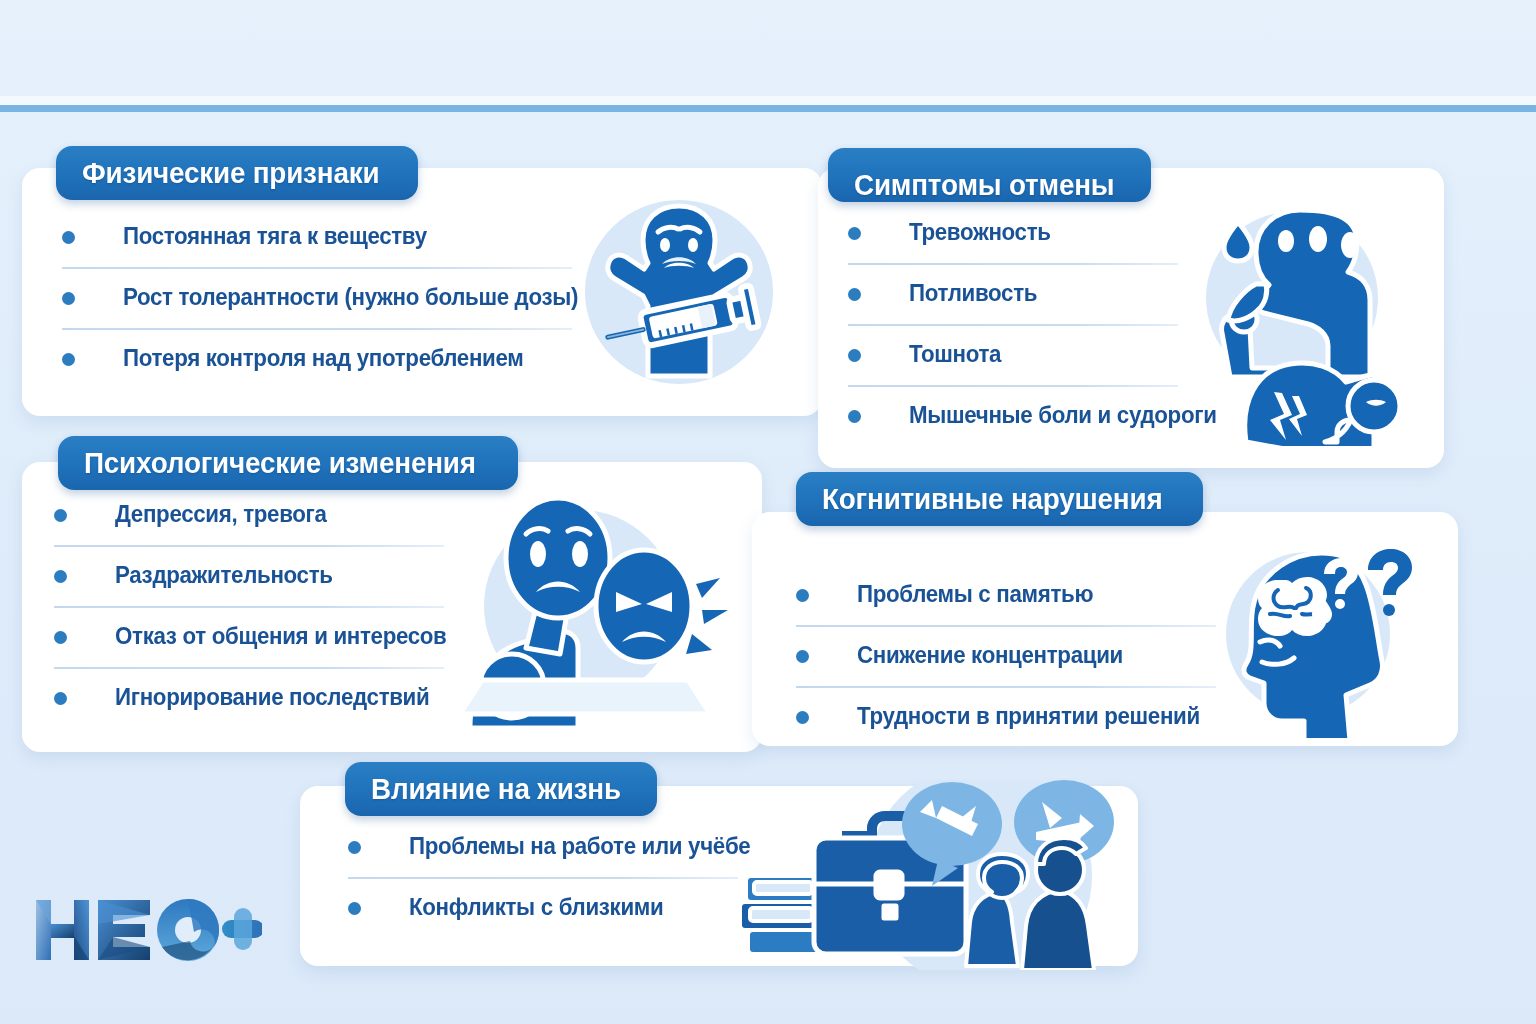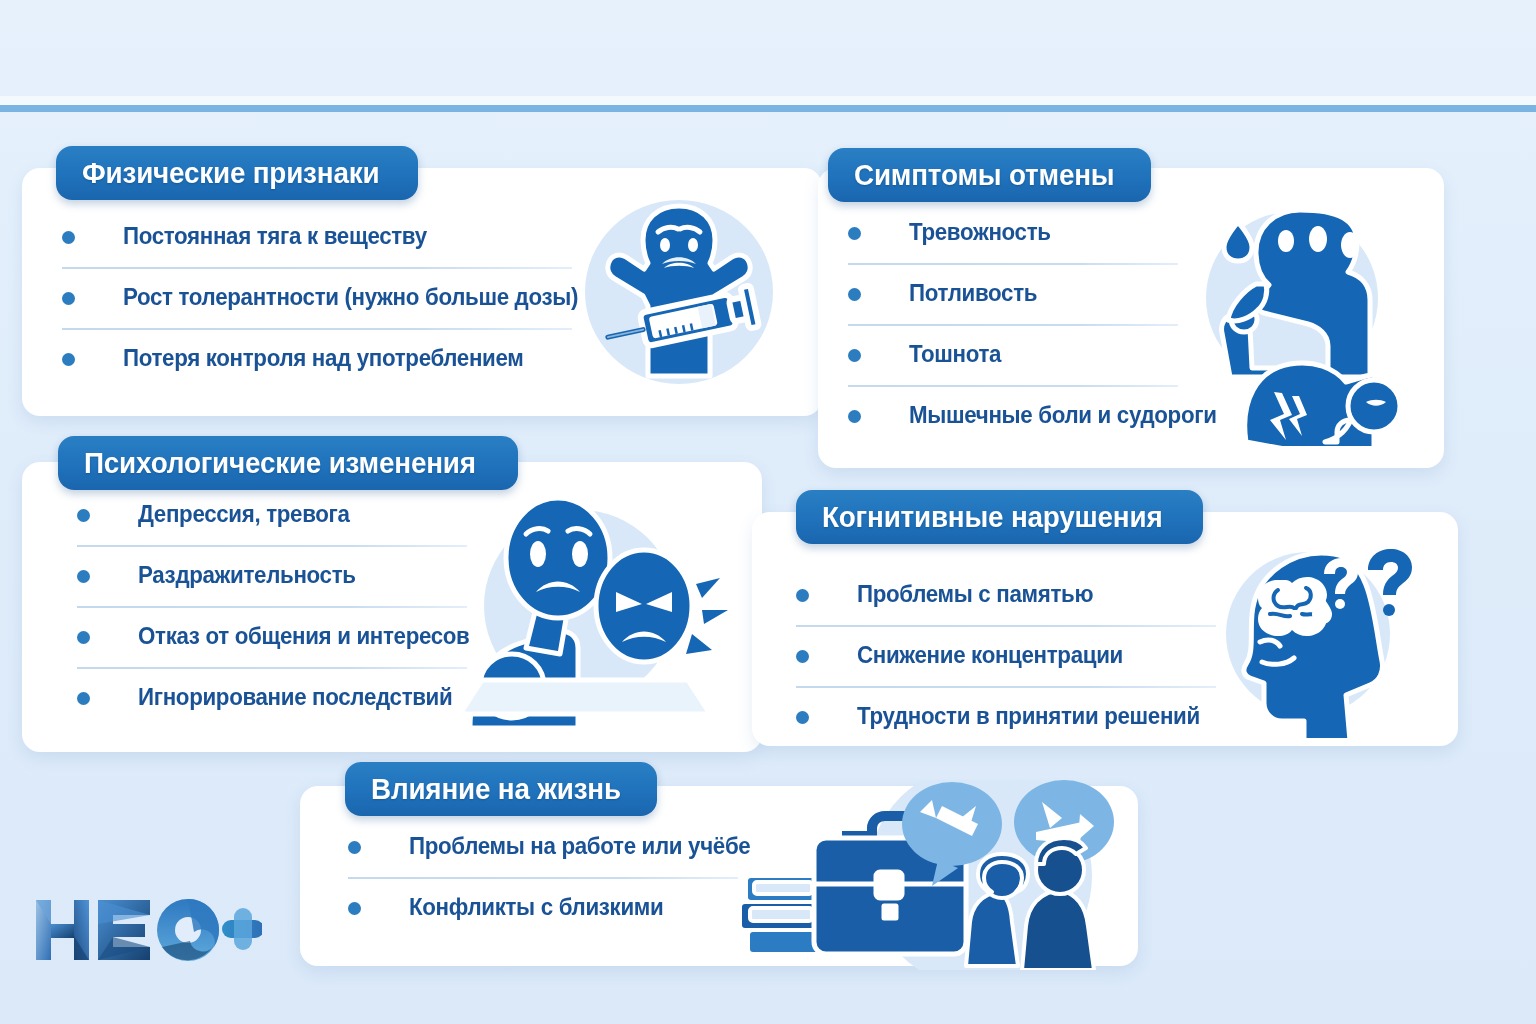--- a/index.html
+++ b/index.html
@@ -129,31 +129,31 @@
   
   .logo { position: absolute; }
 
   
   #card-physical   { left: 22px;  top: 168px; width: 800px;  height: 248px; }
   #badge-physical  { left: 56px;  top: 146px; }
   #bul-physical    { left: 62px;  top: 222px; width: 510px; }
   #icon-physical   { left: 572px; top: 192px; }
 
   #card-withdrawal  { left: 818px; top: 168px; width: 626px; height: 300px; }
-  #badge-withdrawal { left: 828px; top: 148px; }
+  #badge-withdrawal { left: 828px; top: 148px; align-items: flex-end; }
   #bul-withdrawal   { left: 848px; top: 218px; width: 330px; text-align: center; }
   #icon-withdrawal  { left: 1180px; top: 196px; }
 
   #card-psych   { left: 22px;  top: 462px; width: 740px;  height: 290px; }
   #badge-psych  { left: 42px;  top: 436px; margin-left: 16px; }
-  #bul-psych    { left: 77px;  top: 500px; width: 390px; text-align: right; }
+  #bul-psych    { left: 54px;  top: 500px; width: 390px; text-align: right; }
   #icon-psych   { left: 440px; top: 488px; }
 
   #card-cognitive  { left: 752px; top: 512px; width: 706px; height: 234px; }
-  #badge-cognitive { left: 796px; top: 490px; }
+  #badge-cognitive { left: 796px; top: 472px; }
   #bul-cognitive   { left: 796px; top: 580px; width: 420px; text-align: center; }
   #icon-cognitive  { left: 1216px; top: 538px; }
 
   #card-life   { left: 300px; top: 786px; width: 838px; height: 180px; }
   #badge-life  { left: 345px; top: 762px; }
   #bul-life    { left: 348px; top: 832px; width: 390px; }
   #icon-life   { left: 730px; top: 780px; }
 
   #logo-neo { left: 32px; top: 888px; }
 </style>

